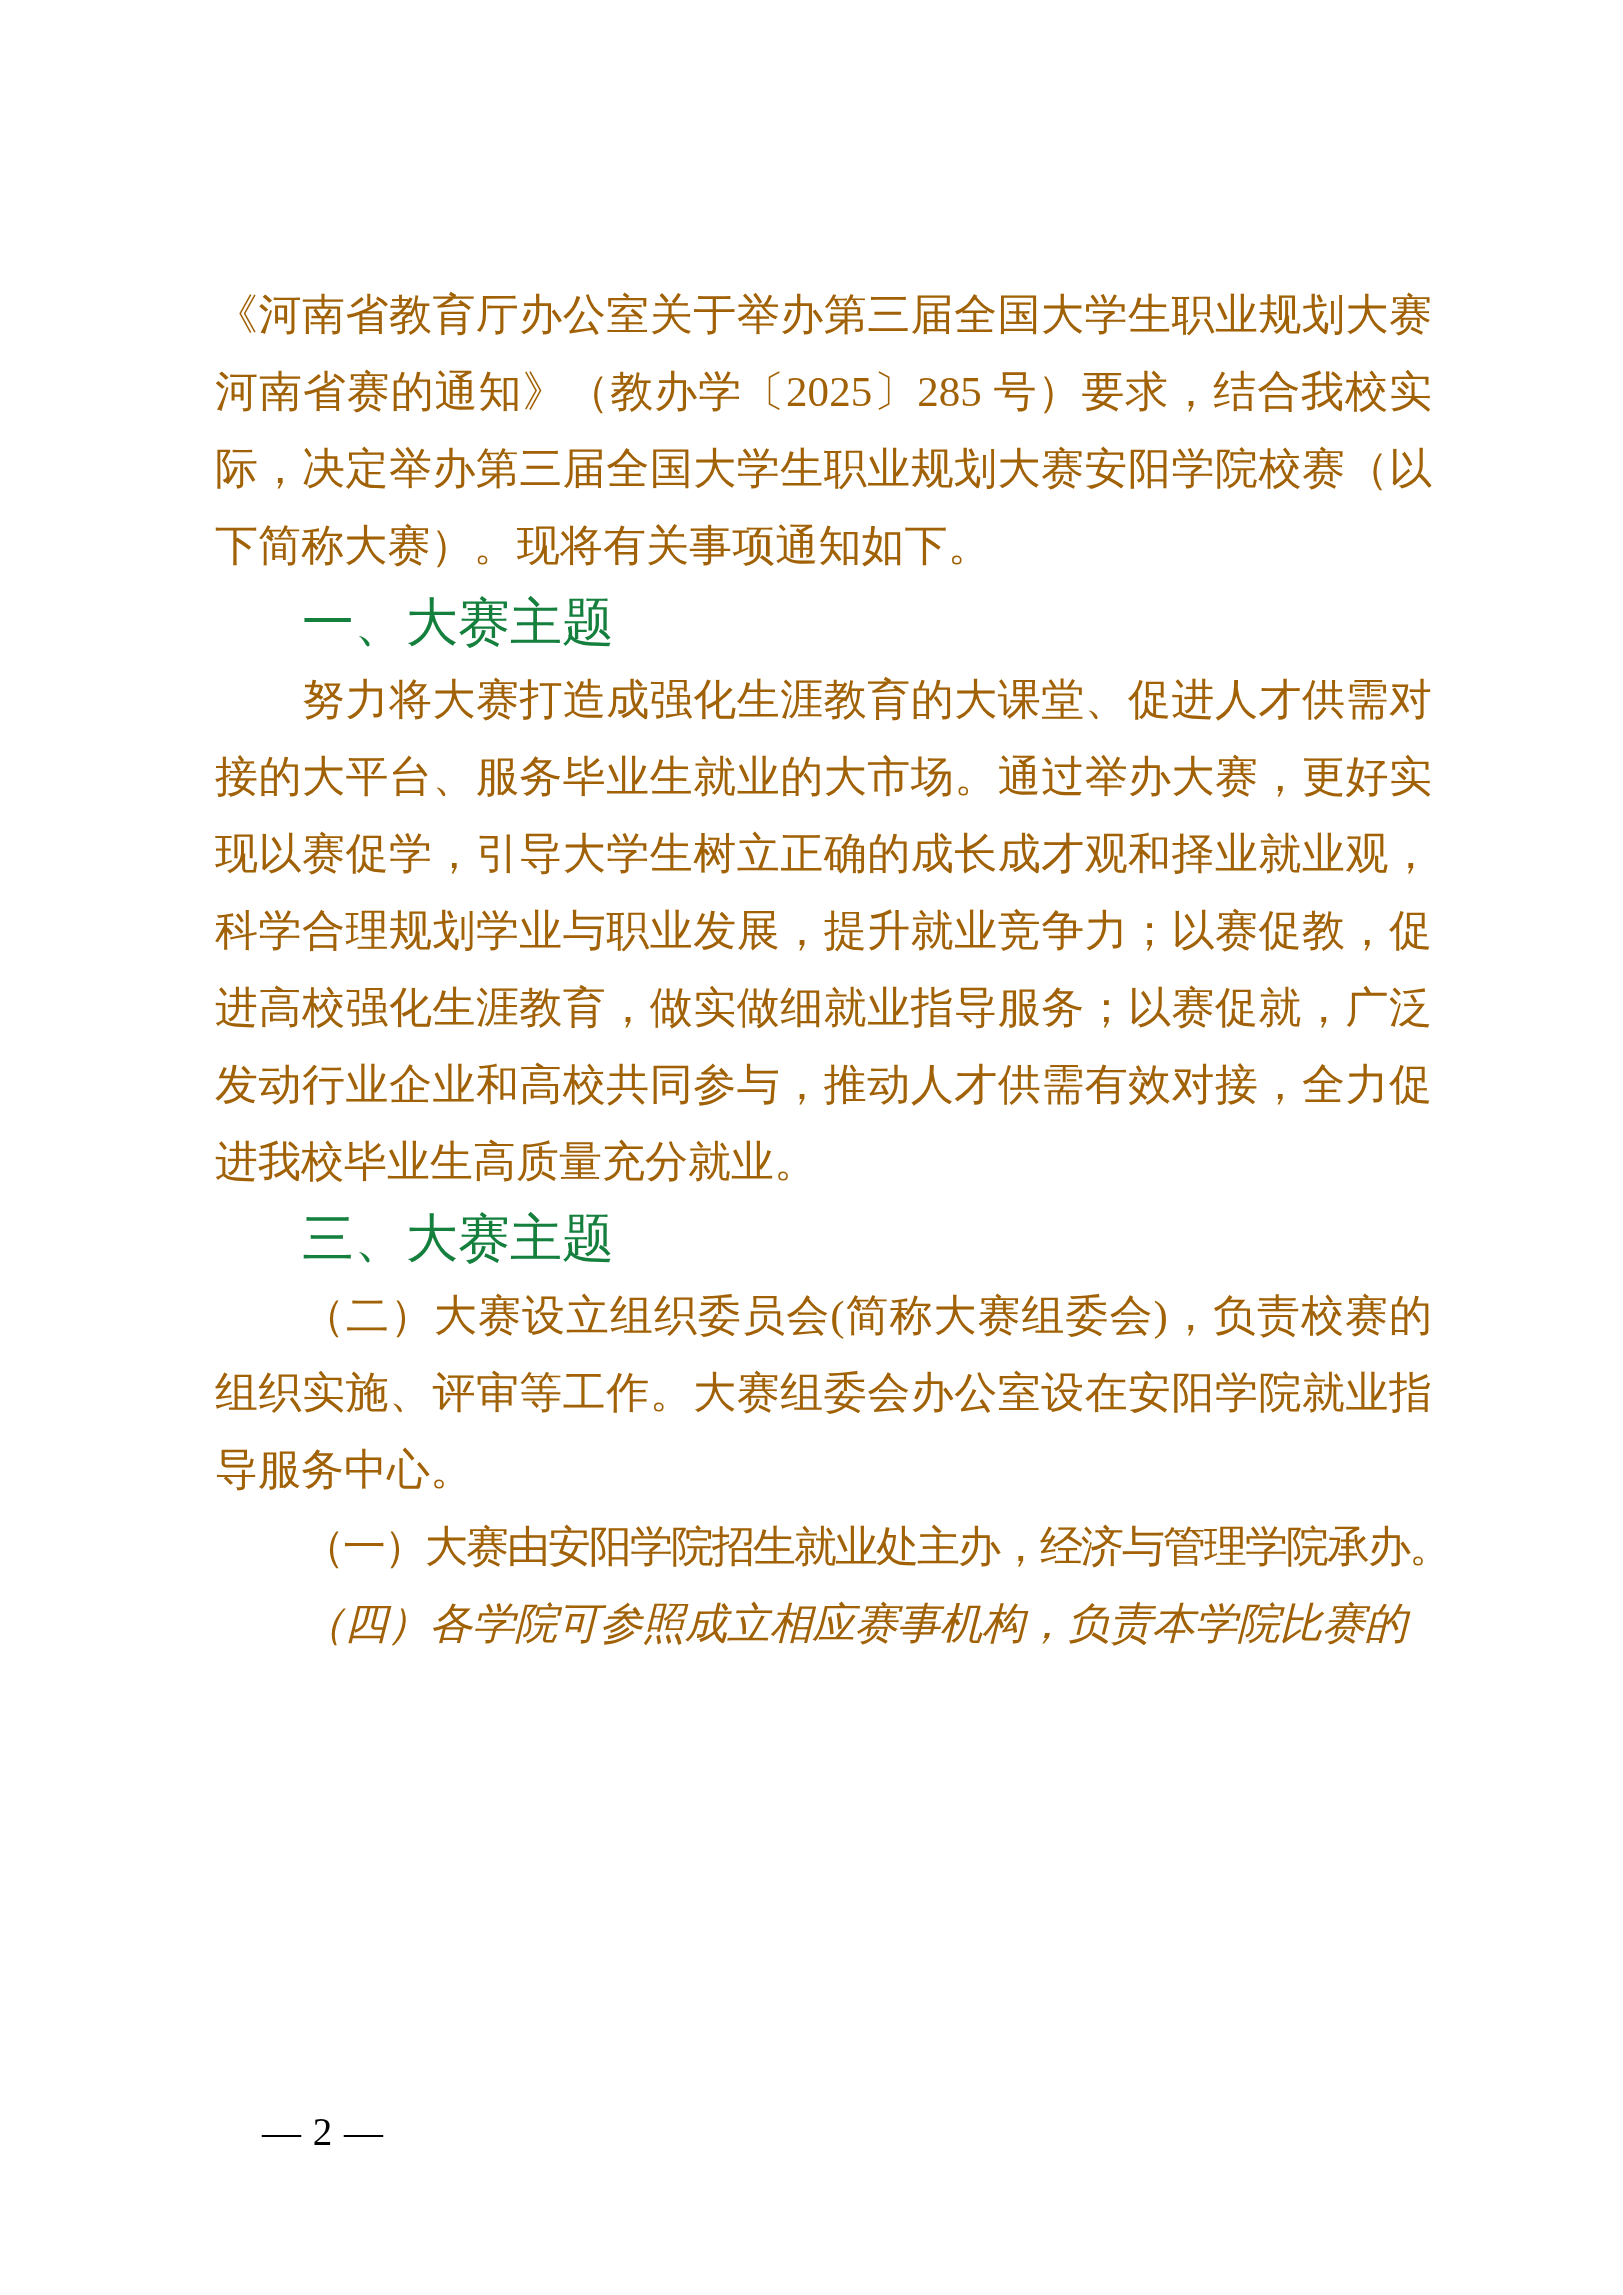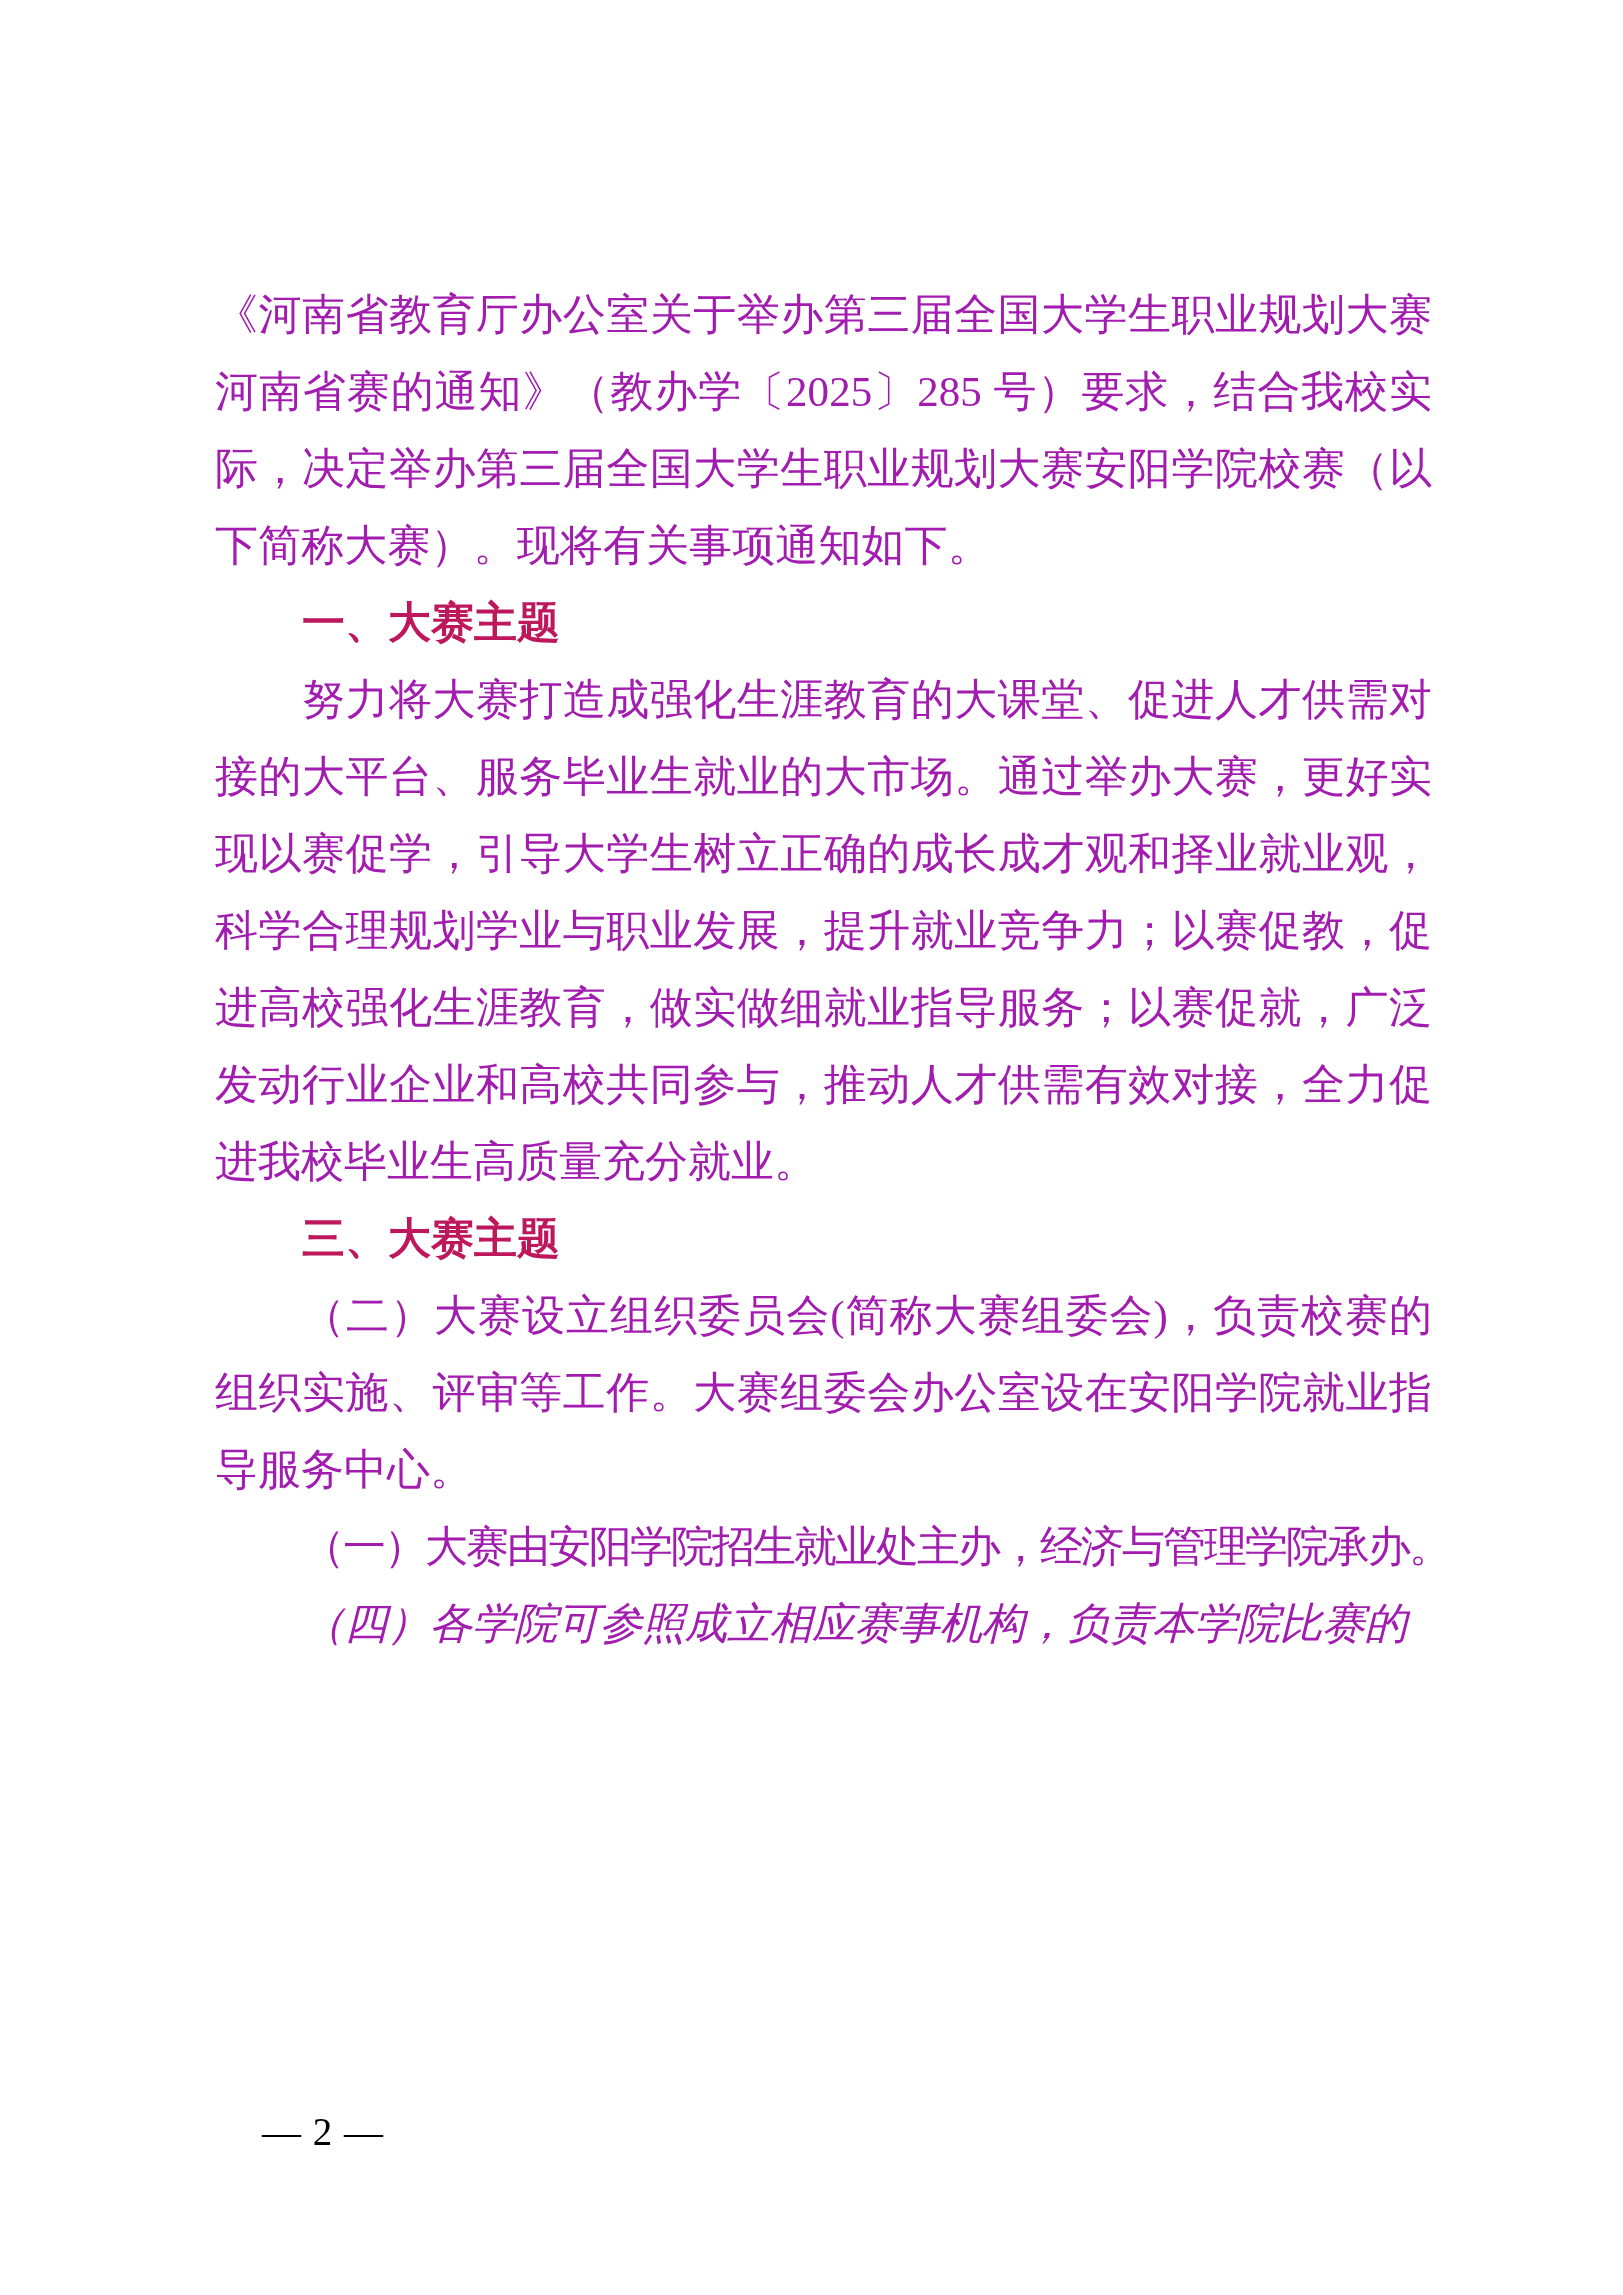--- a/index.html
+++ b/index.html
@@ -22,45 +22,45 @@
     width: 1217px;
   }
   .para {
     margin: 0;
     font-family: "Liberation Serif", "DejaVu Serif", serif;
     font-size: 43px;
     line-height: 77px;
     text-align: justify;
     text-justify: inter-character;
     text-indent: 87px;
-    color: #a21caf;
+    color: #a16207;
   }
   .para.intro {
     text-indent: 0;
     letter-spacing: 0.1px;
   }
   .para.one-line-tight {
     white-space: nowrap;
     letter-spacing: -2px;
     text-align: left;
   }
   .para.one-line {
     white-space: nowrap;
     letter-spacing: -0.5px;
     text-align: left;
     font-style: italic;
   }
   .heading {
     margin: 0;
     padding-left: 87px;
     font-family: "Liberation Sans", "DejaVu Sans", sans-serif;
-    font-weight: 700;
-    font-size: 43px;
+    font-weight: 400;
+    font-size: 52px;
     line-height: 77px;
-    color: #be185d;
+    color: #15803d;
   }
   .footer-page-number {
     position: absolute;
     left: 262px;
     top: 2111px;
     font-family: "Liberation Serif", "DejaVu Serif", serif;
     font-size: 39px;
     line-height: 41px;
     letter-spacing: 1px;
     color: #000000;

